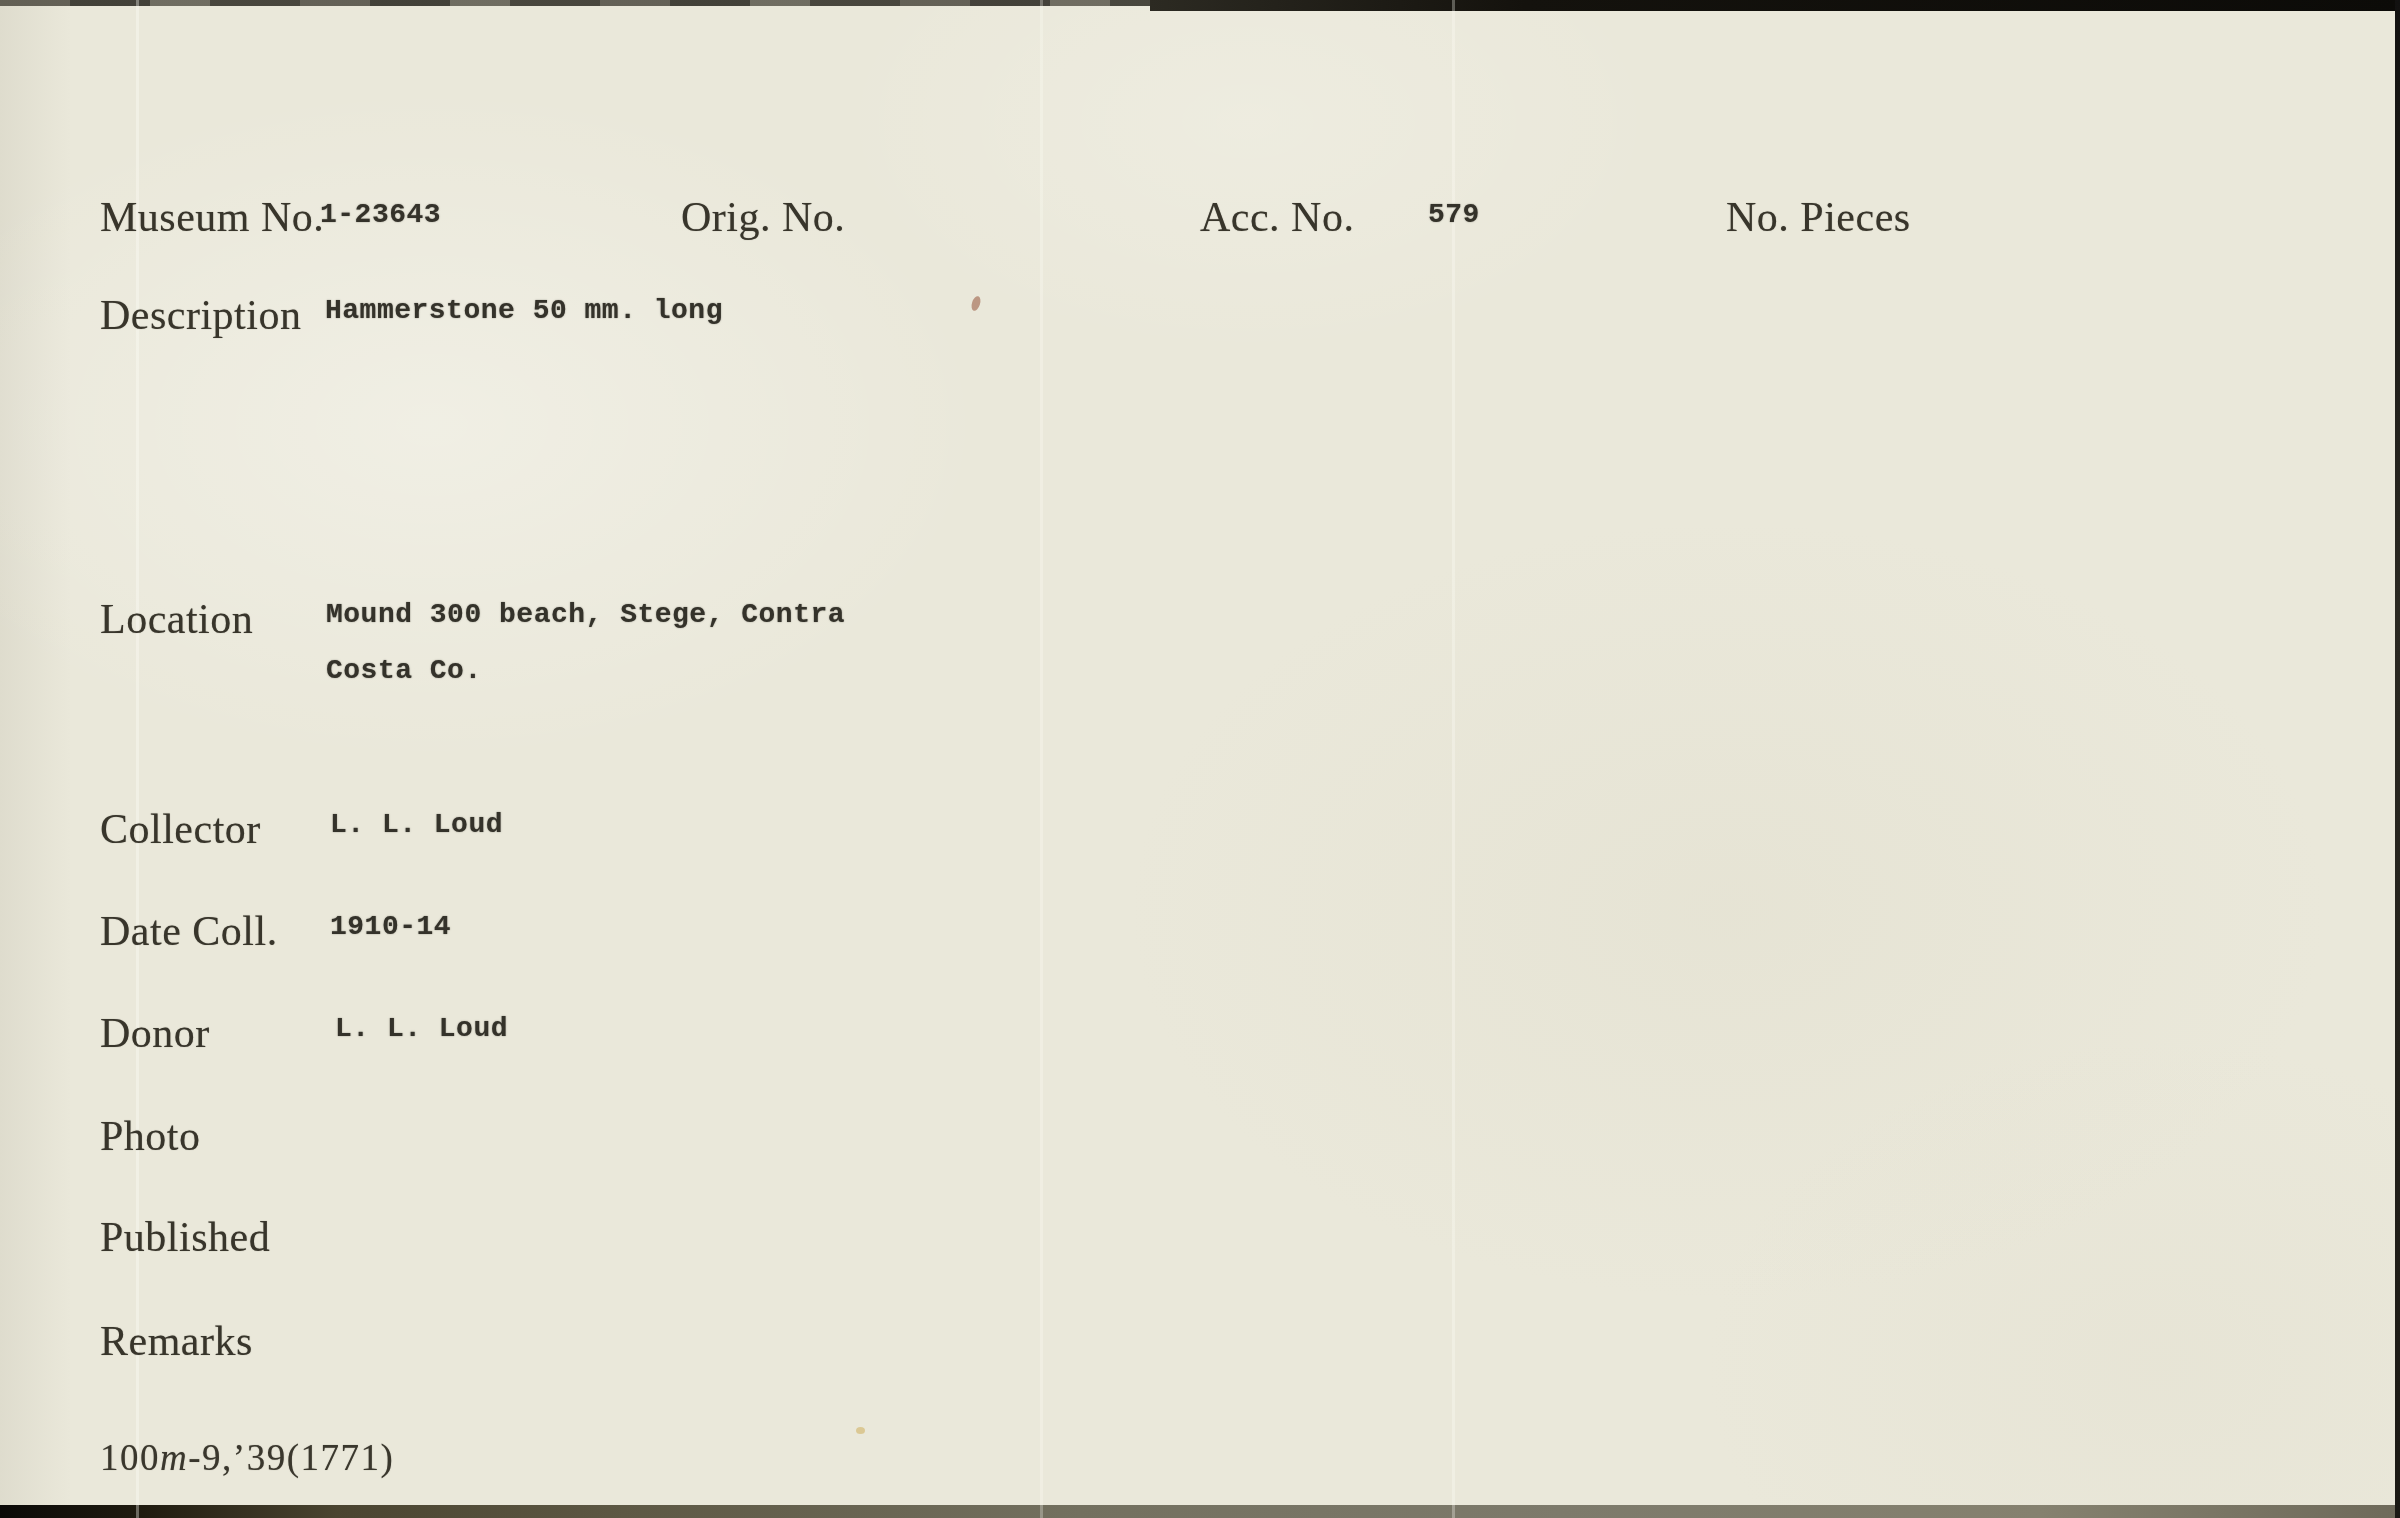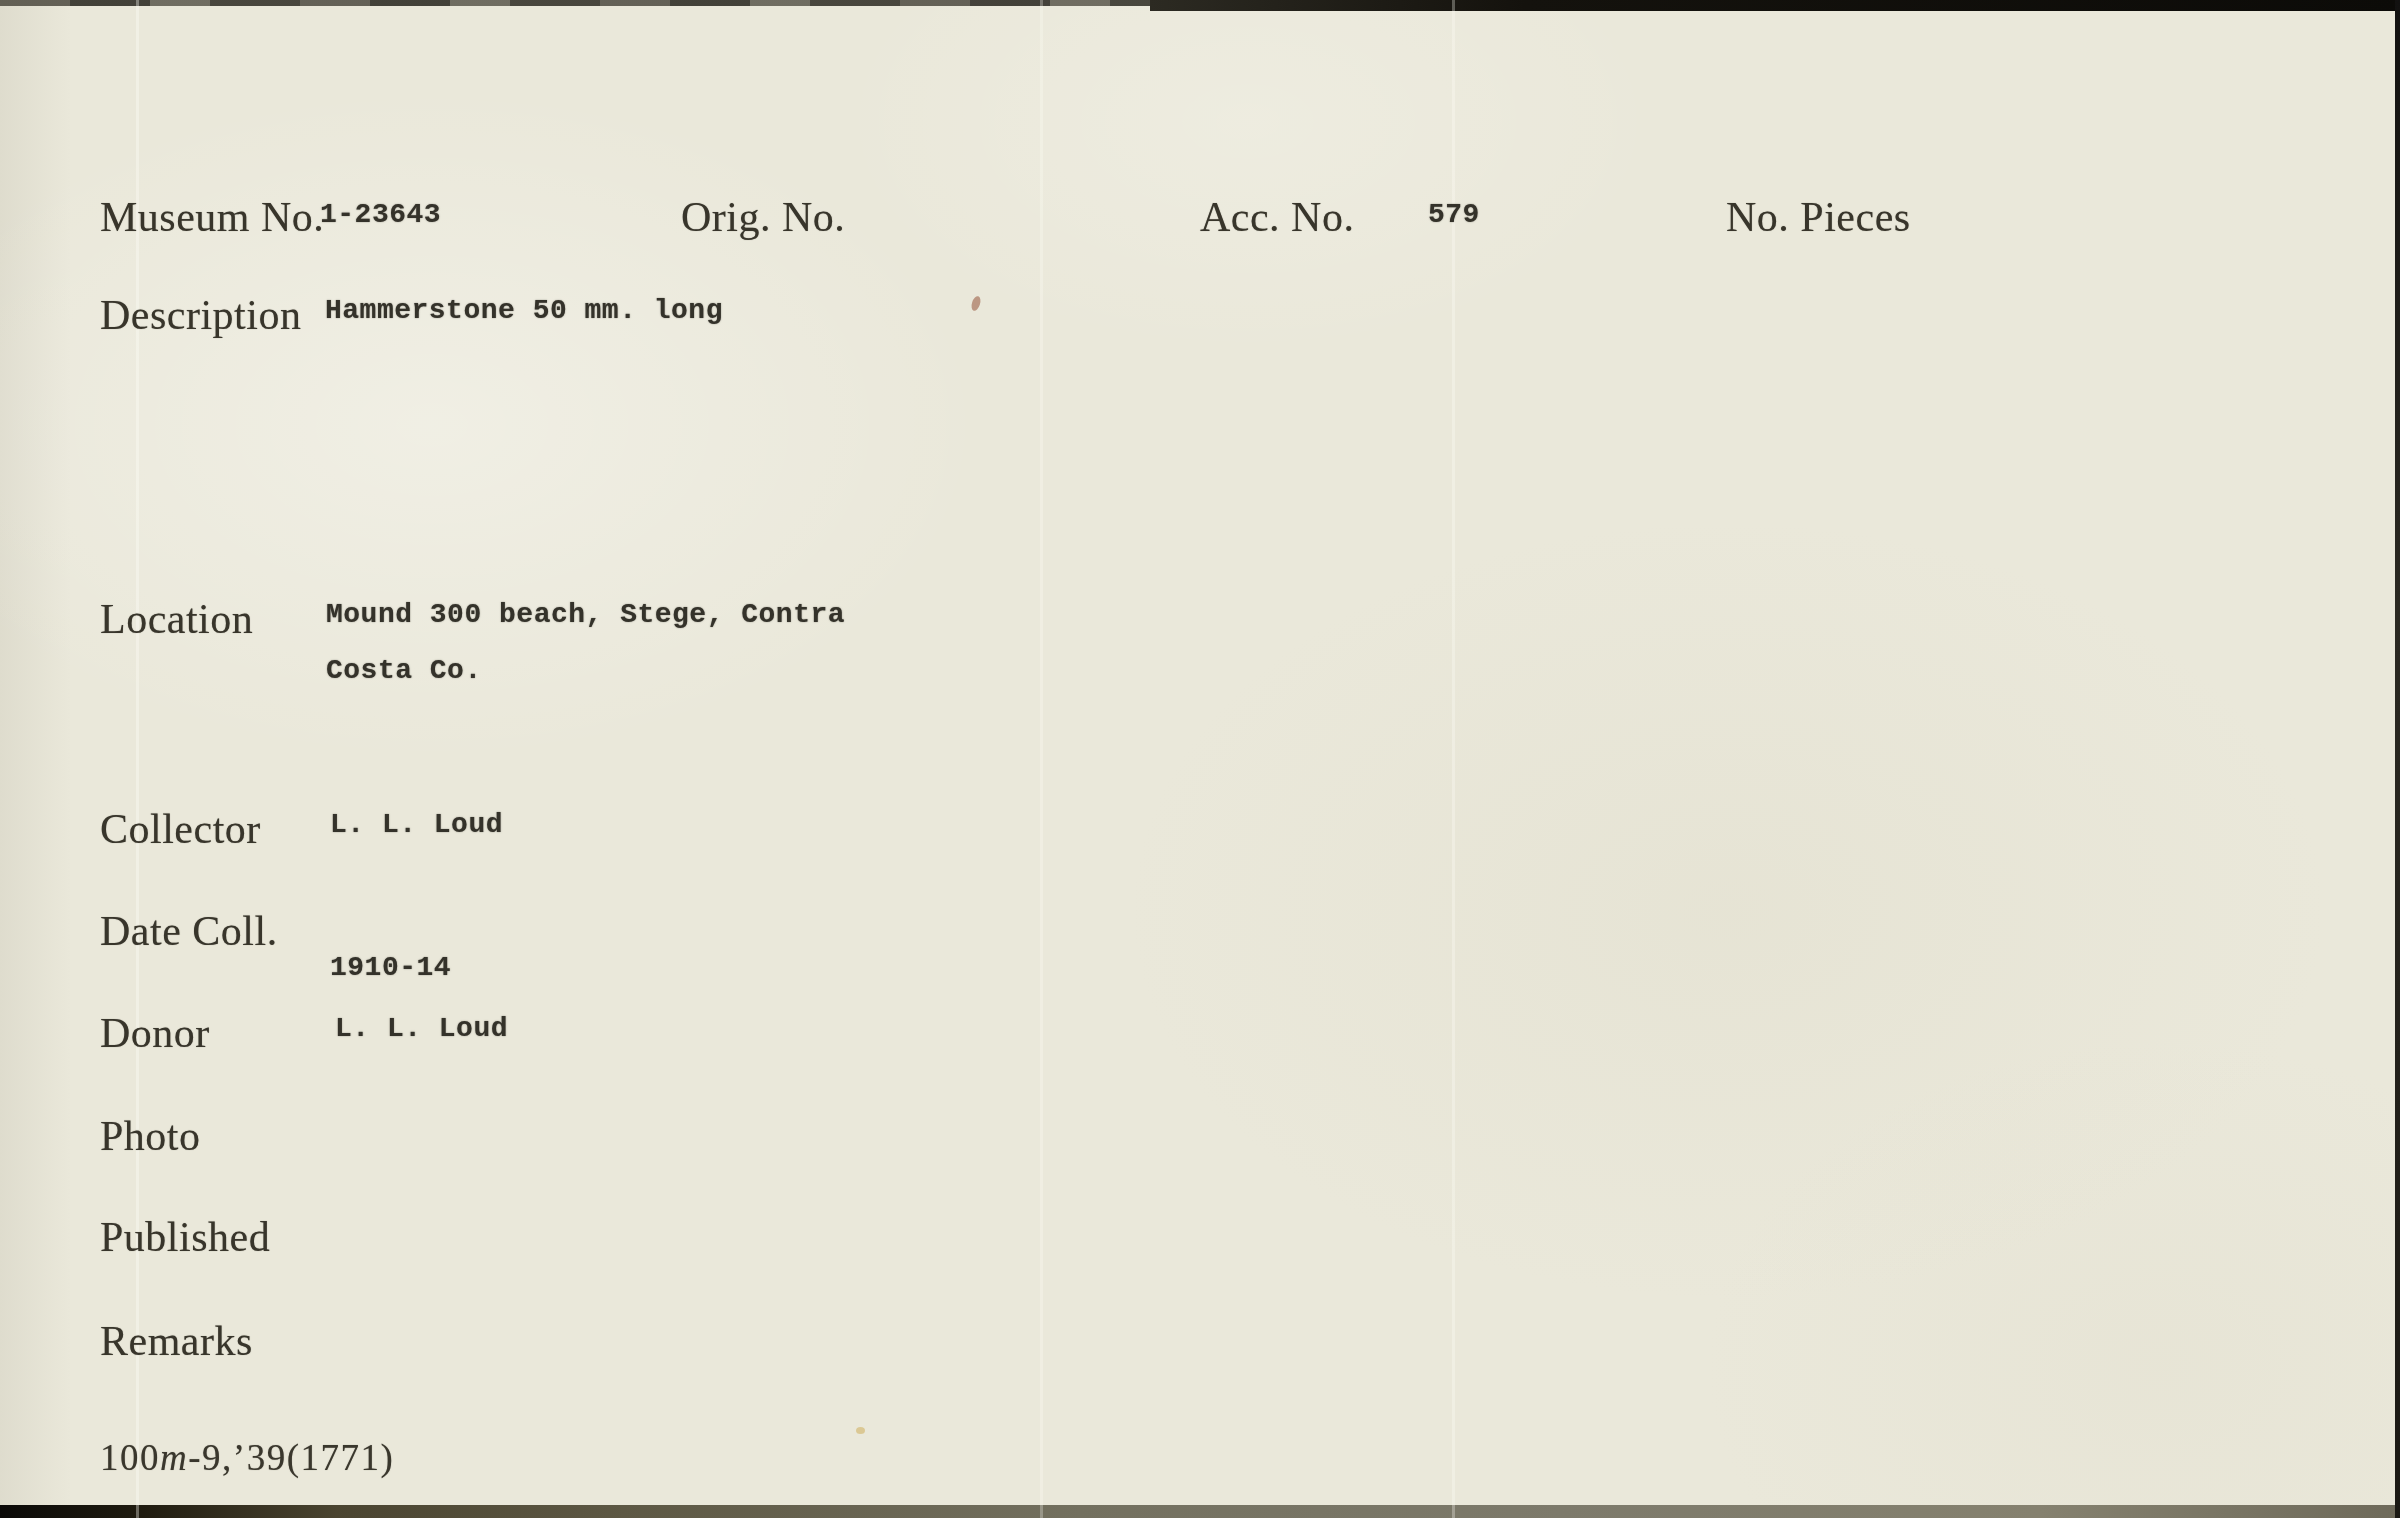--- a/index.html
+++ b/index.html
@@ -124,21 +124,21 @@
   <span class="typed" style="left:325px; top:282px">Hammerstone 50 mm. long</span>
 
   <span class="lbl" style="left:100px; top:596px">Location</span>
   <span class="typed" style="left:326px; top:586px">Mound 300 beach, Stege, Contra</span>
   <span class="typed" style="left:326px; top:642px">Costa Co.</span>
 
   <span class="lbl" style="left:100px; top:806px">Collector</span>
   <span class="typed" style="left:330px; top:796px">L. L. Loud</span>
 
   <span class="lbl" style="left:100px; top:908px">Date Coll.</span>
-  <span class="typed" style="left:330px; top:939px">1910-14</span>
+  <span class="typed" style="left:330px; top:898px">1910-14</span>
 
   <span class="lbl" style="left:100px; top:1010px">Donor</span>
   <span class="typed" style="left:335px; top:1000px">L. L. Loud</span>
 
   <span class="lbl" style="left:100px; top:1113px">Photo</span>
   <span class="typed" style="left:335px; top:1103px"></span>
 
   <span class="lbl" style="left:100px; top:1214px">Published</span>
   <span class="typed" style="left:335px; top:1204px"></span>
 

